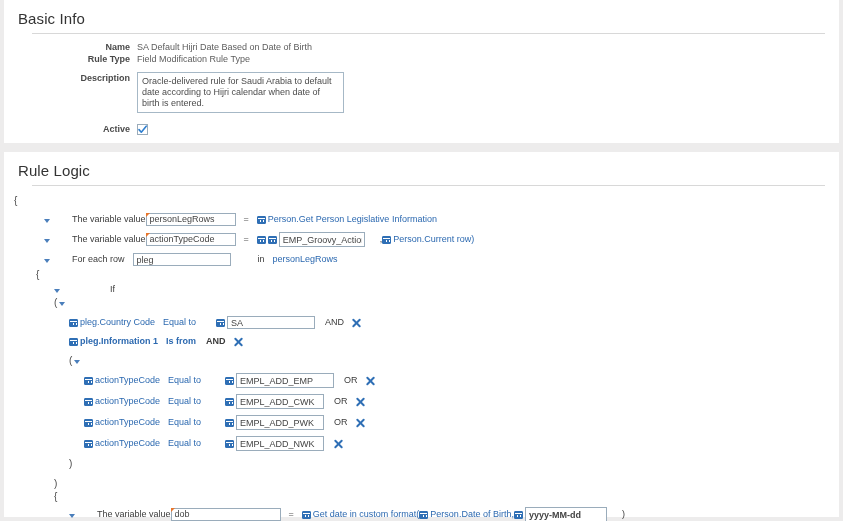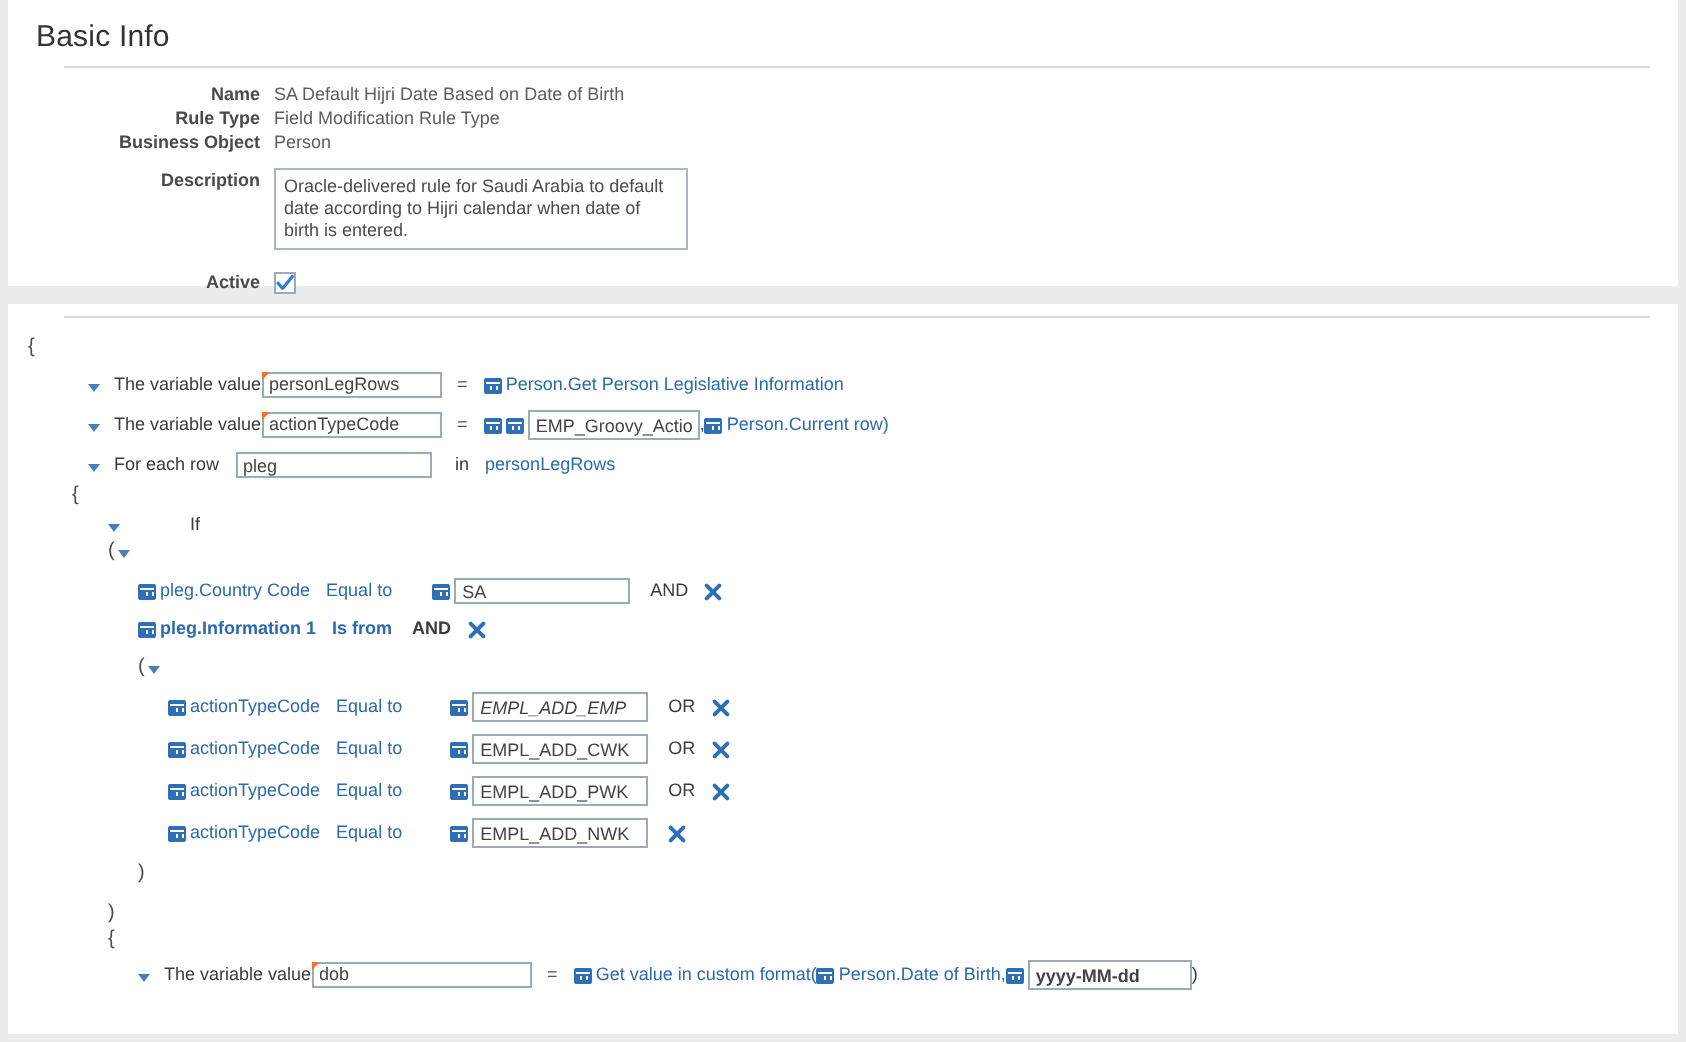--- a/index.html
+++ b/index.html
@@ -110,21 +110,21 @@
     border-left: 3.5px solid transparent;
     border-right: 3.5px solid transparent;
     border-top: 4px solid #4a7ebb;
     margin-right: 7px;
     flex: none;
     position: relative;
     top: 1px;
   }
   .tri.inline { margin-right: 0; margin-left: 2px; }
 
-  .txt { color: #3b3b3b; }
+  .txt { color: #3b3b3b; margin-left: 15px; }
   .lnk { color: #2c69b0; }
   .eq { color: #555; margin: 0 8px; }
   .sp8 { display:inline-block; width:8px; }
   .sp12 { display:inline-block; width:12px; }
 
   
   .gicon {
     display: inline-block;
     width: 9px; height: 8px;
     background: #2f6fb5;
@@ -210,24 +210,20 @@
 
   <table class="field-table">
     <tbody>
         <tr>
       <td class="lbl">Name</td>
       <td class="val">SA Default Hijri Date Based on Date of Birth</td>
     </tr>
     <tr>
       <td class="lbl">Rule Type</td>
       <td class="val">Field Modification Rule Type</td>
-    </tr>
-    <tr>
-      <td class="lbl">Business Object</td>
-      <td class="val">Person</td>
     </tr>
     <tr>
       <td class="lbl desc-lbl">Description</td>
       <td class="desc-cell">
         <textarea class="desc-box" style="">Oracle-delivered rule for Saudi Arabia to default date according to Hijri calendar when date of birth is entered.
 
 Instructions:</textarea>
       </td>
     </tr>
     <tr class="active-row">
@@ -241,20 +237,21 @@
         </span>
       </td>
     </tr>
   </tbody>
     </table>
 </div>
 
 <div class="card-gap"></div>
 
 <div class="card" id="rule-logic-card">
+  <div class="section-title">Rule Logic</div>
   <div class="section-rule"></div>
 
   <div class="logic">
 
     <div class="row tight">
       <span class="brace">{</span>
     </div>
 
     <div class="row ind1" style="margin-top:4px;">
       <span class="tri"></span>
@@ -337,21 +334,21 @@
     </div>
 
     <div class="row ind5" style="margin-top:5px;">
       <span class="gicon"></span>
       <span class="lnk">actionTypeCode</span>
       <span class="sp8"></span>
       <span class="lnk">Equal to</span>
       <span class="sp12"></span>
         <span class="sp12"></span>
       <span class="gicon"></span>
-      <input class="inp" style="width: 88px; height: 15px; line-height: 14px; font-style: italic;" value="EMPL_ADD_EMP">
+      <input class="inp" style="width: 98px; height: 15px; line-height: 14px;" value="EMPL_ADD_EMP">
       <span class="op">OR</span>
       <span class="xicon"></span>
     </div>
 
     <div class="row ind5" style="margin-top:4px;">
       <span class="gicon"></span>
       <span class="lnk">actionTypeCode</span>
       <span class="sp8"></span>
       <span class="lnk">Equal to</span>
       <span class="sp12"></span>
@@ -402,21 +399,21 @@
 
     <div class="row ind-b2" style="margin-top:3px;padding-left:55px;">
       <span class="tri"></span>
       <span class="txt">The variable value</span>
       <span class="req-wrap">
         <span class="corner"></span>
         <input class="inp" style="width: 110px;" value="dob">
       </span>
       <span class="eq">=</span>
       <span class="gicon"></span>
-      <span class="lnk">Get value in custom format(</span>
+      <span class="lnk">Get date in custom format(</span>
       <span class="gicon"></span>
       <span class="lnk">Person.Date of Birth,</span>
       <span class="gicon"></span>
       <input class="inp" style="width: 82px; height: 15px; line-height: 14px; font-weight: bold;" value="yyyy-MM-dd">
       <span class="txt">)</span>
     </div>
 
   </div>
 </div>
 

